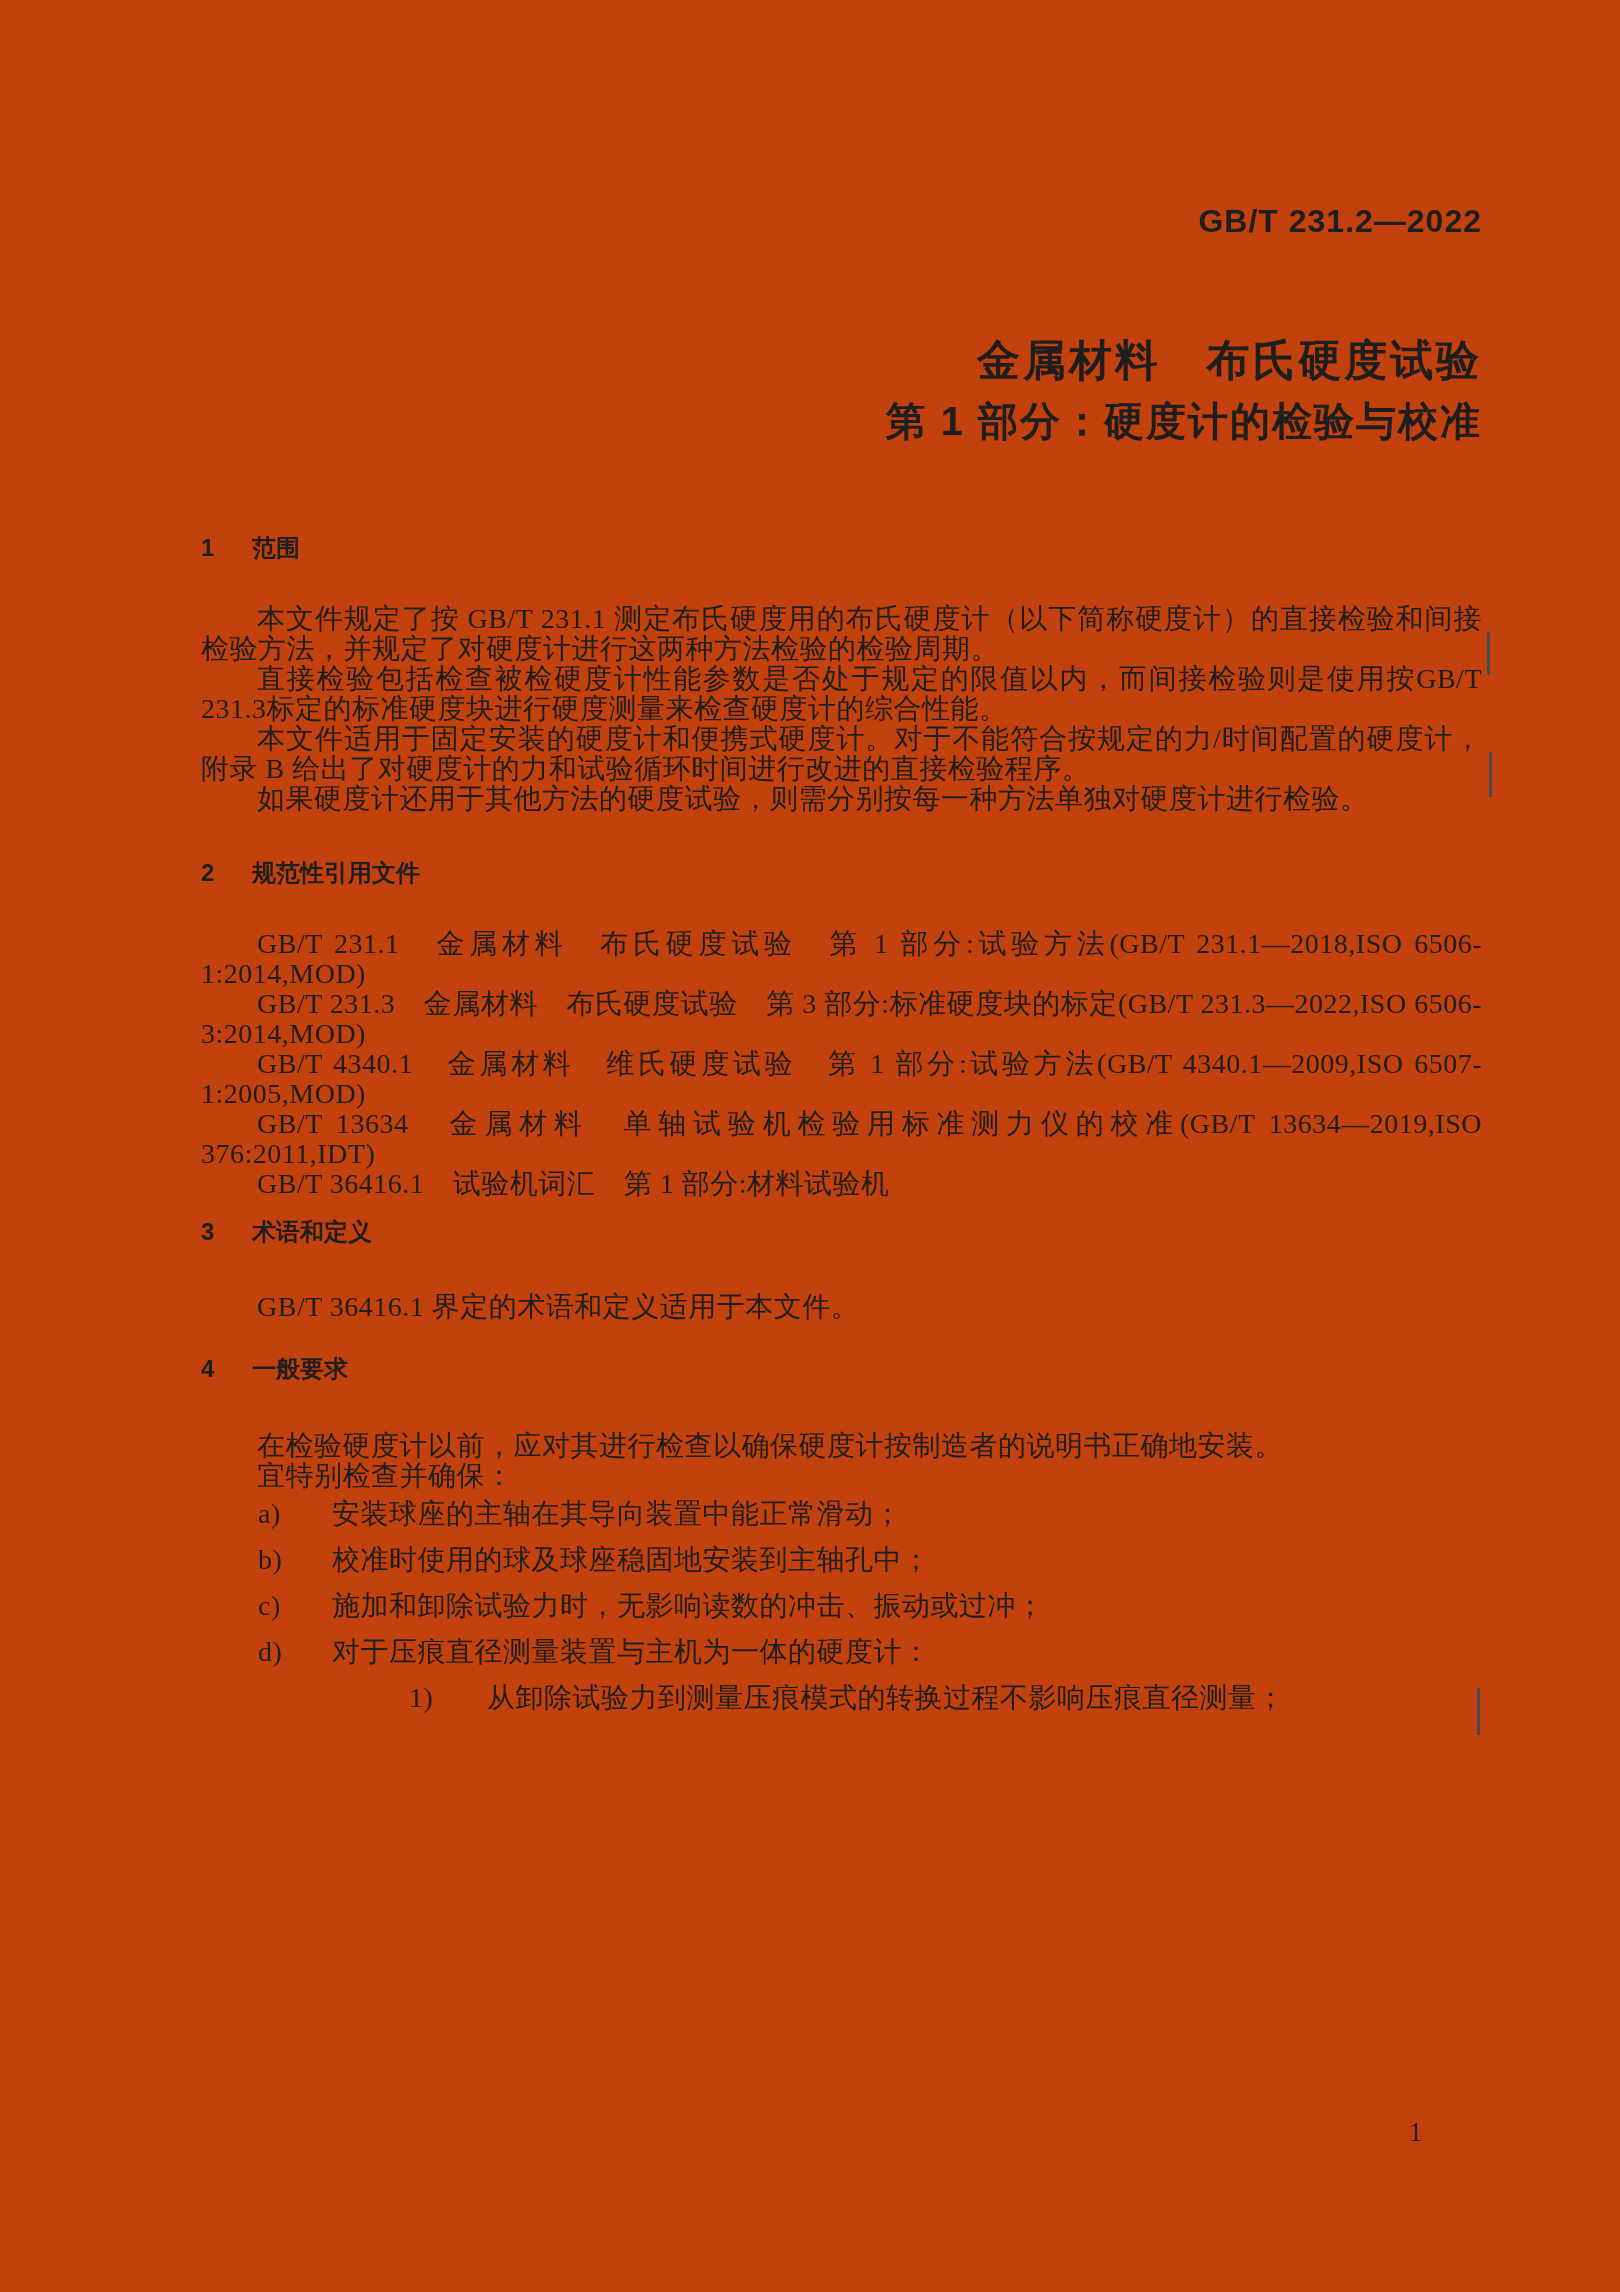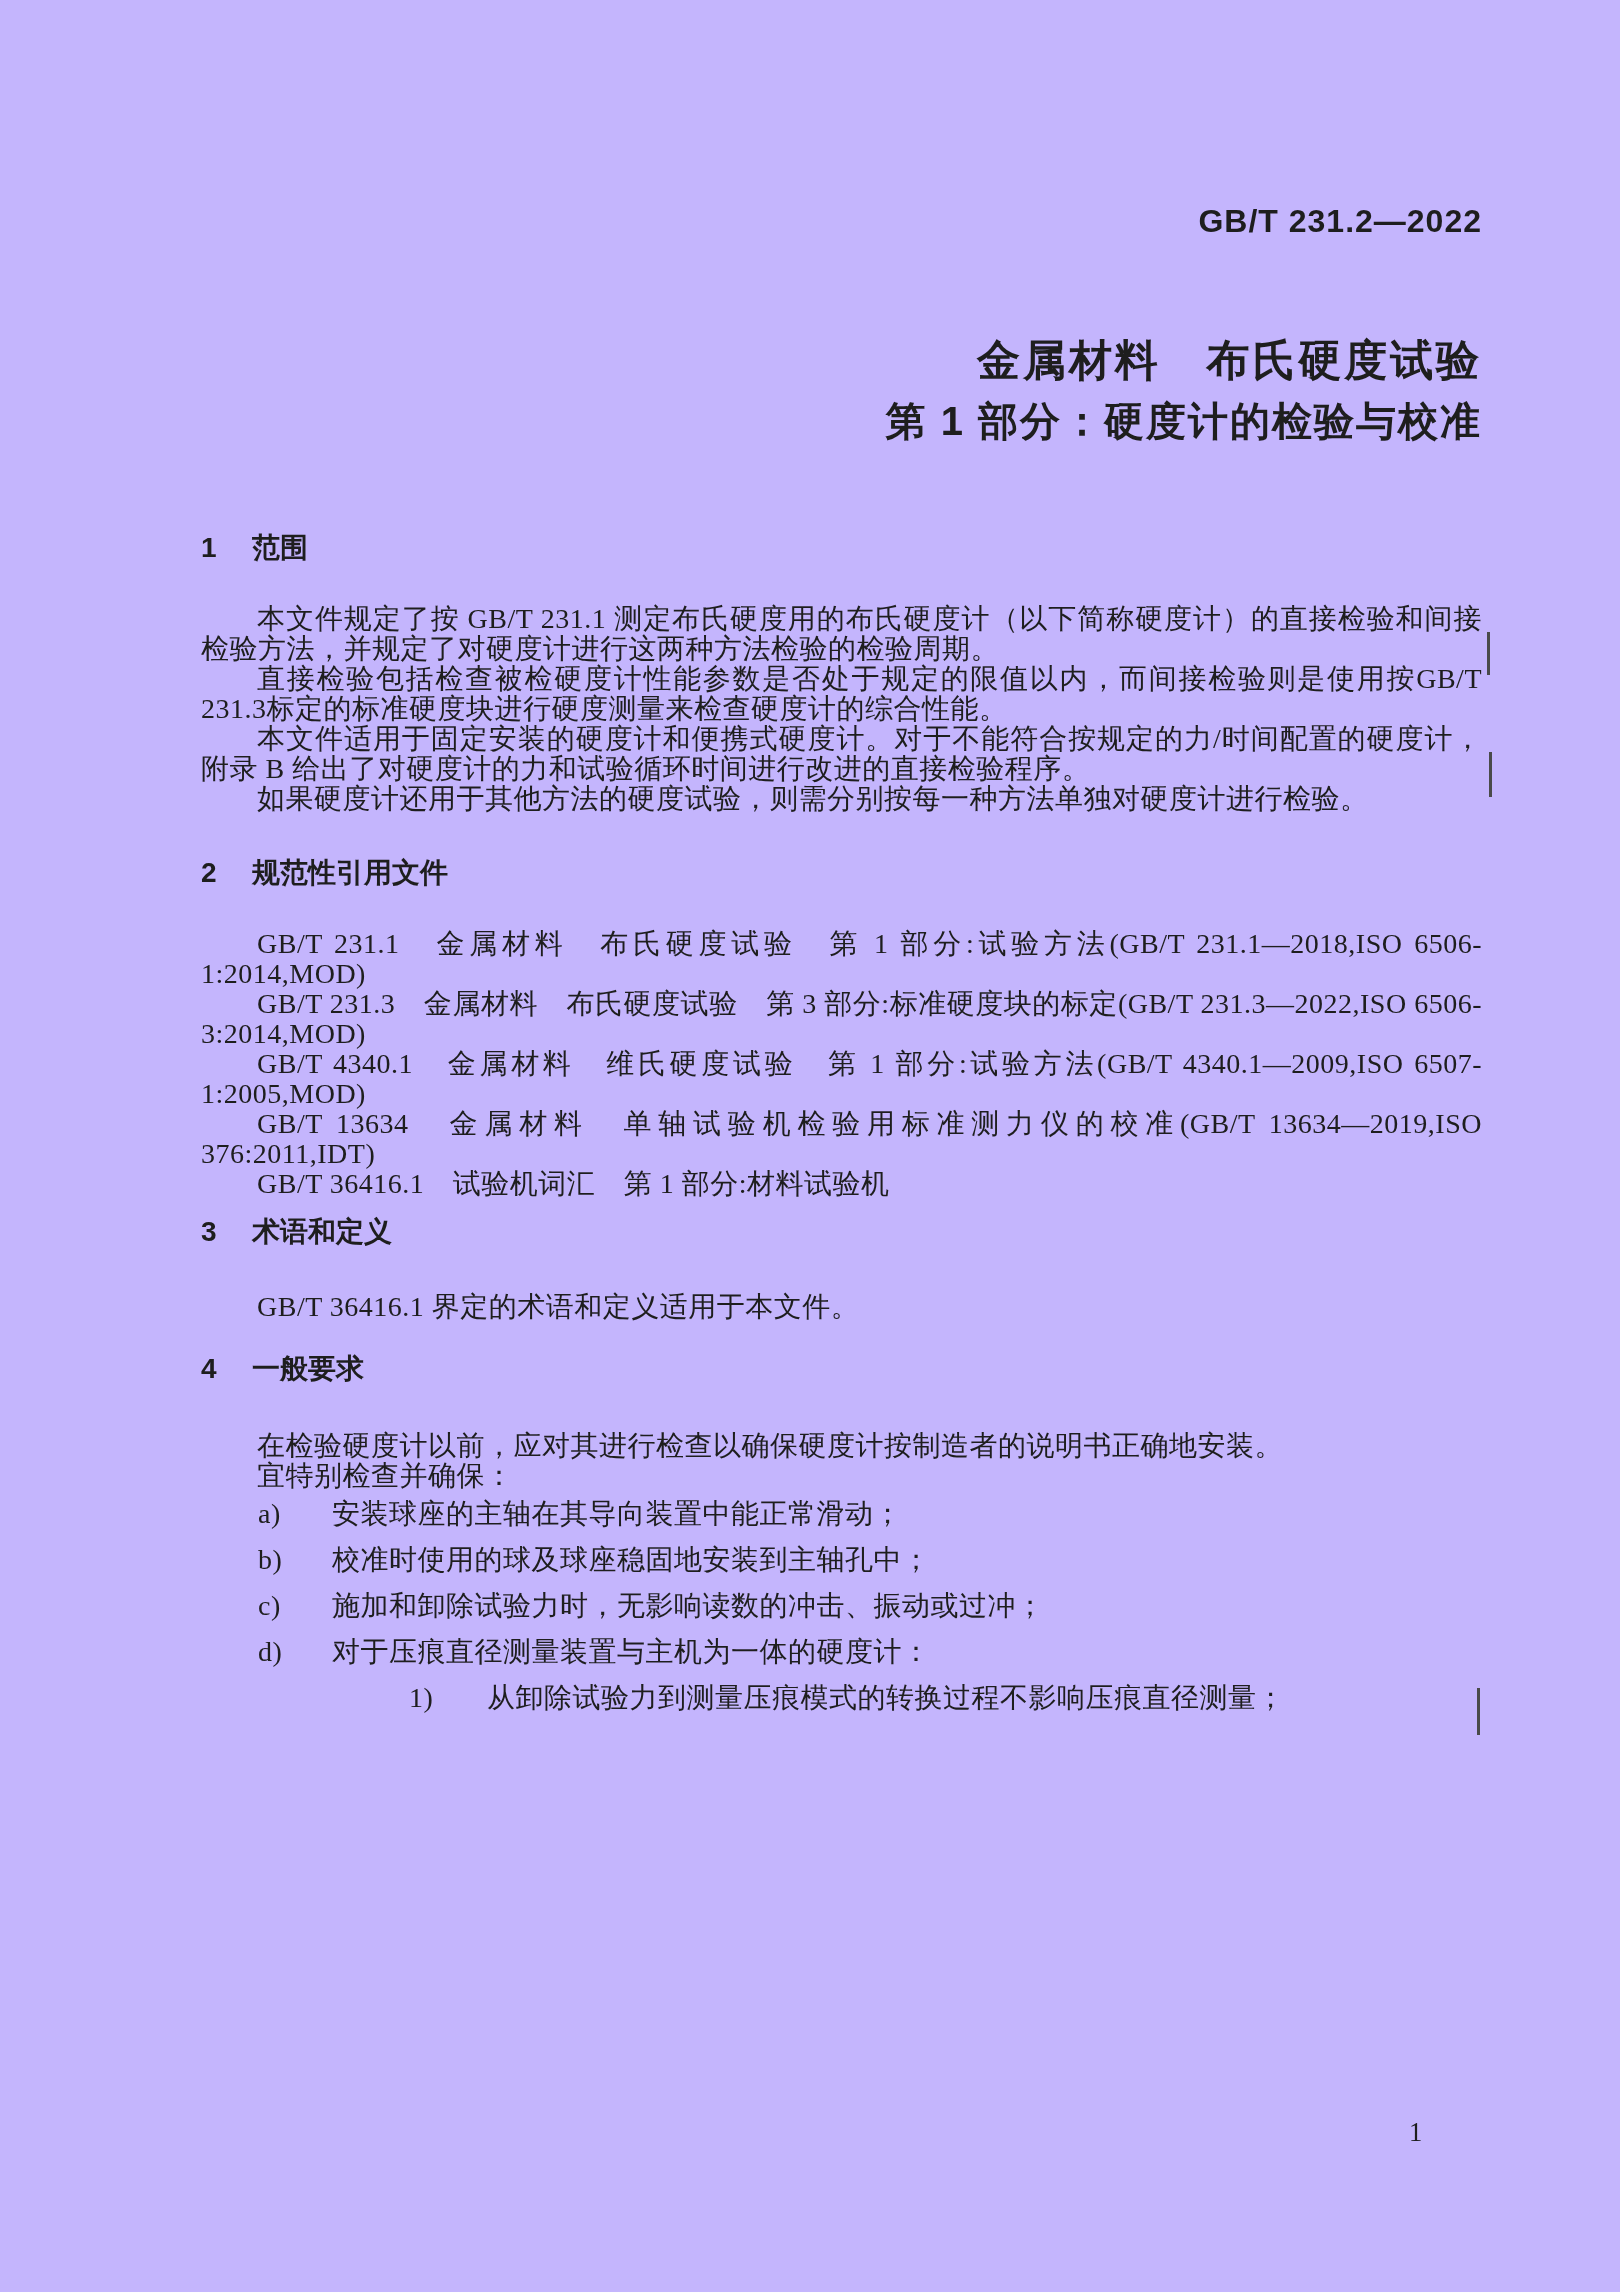--- a/index.html
+++ b/index.html
@@ -1,20 +1,20 @@
 <!DOCTYPE html>
 <html><head>
 <meta charset="utf-8">
 <style>
   html,body { margin:0; padding:0; background:#e8e8e6; }
   .page {
     position:relative;
     width:1620px; height:2293px;
     margin:0 auto;
-    background:#c4b5fd;
+    background:#c2410c;
     color:#1e1e1e;
     font-family:"Liberation Serif", serif;
     overflow:hidden;
   }
   .content {
     position:absolute;
     left:201px; top:0;
     width:1281px;
   }
   .doc-number {
@@ -25,21 +25,21 @@
     font-size:32px;
     letter-spacing:1px;
     line-height:1.2;
   }
   .doc-title { text-align:right; font-family:"Liberation Sans", sans-serif; font-weight:bold; }
   .doc-title .line1 { margin-top:96px; font-size:43px; letter-spacing:2.9px; line-height:1.15; }
   .doc-title .line2 { margin-top:11.8px; font-size:40px; letter-spacing:2px; line-height:1.15; }
   .sec-head {
     font-family:"Liberation Sans", sans-serif;
     font-weight:bold;
-    font-size:28px;
+    font-size:24px;
     line-height:35px;
     margin:0;
   }
   .sec-head .sec-num { display:inline-block; min-width:51px; }
   #sec1 .sec-head { margin-top:86px; margin-bottom:39px; }
   #sec2 .sec-head { margin-top:41px;  margin-bottom:39px; }
   #sec3 .sec-head { margin-top:15.7px;  margin-bottom:43px; }
   #sec4 .sec-head { margin-top:29px;  margin-bottom:45px; }
   p.body, p.ref {
     margin:0;

